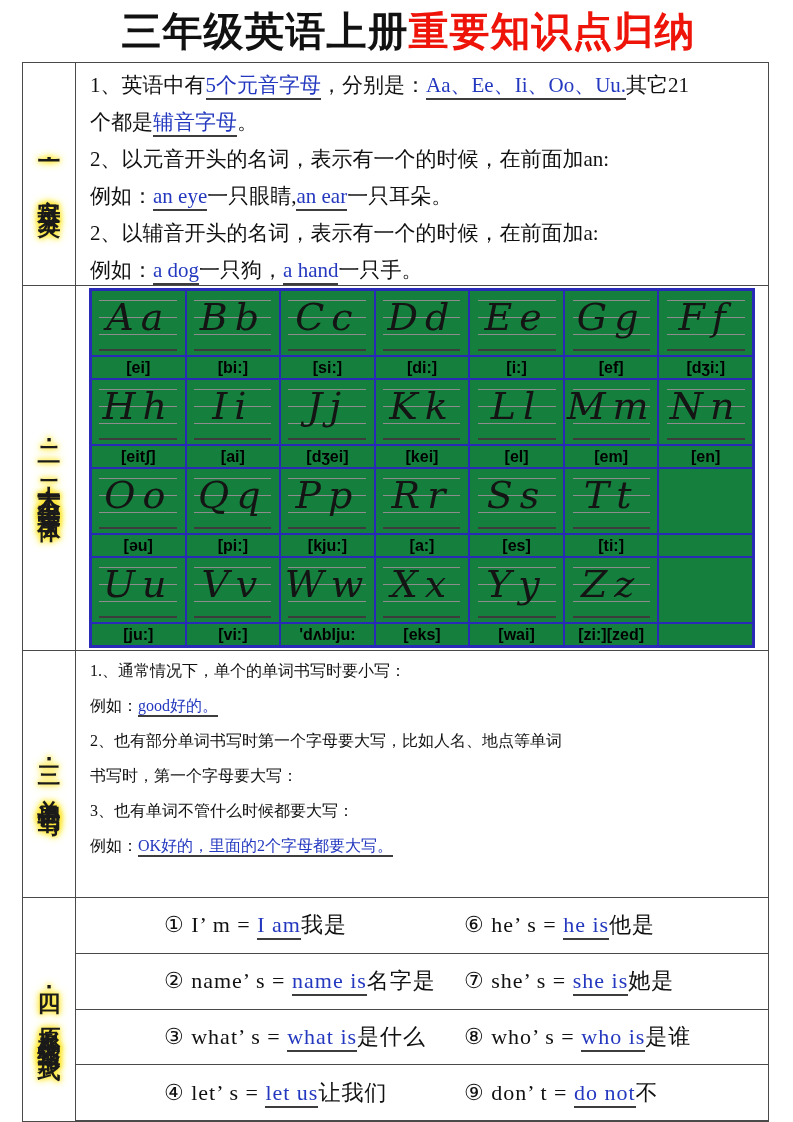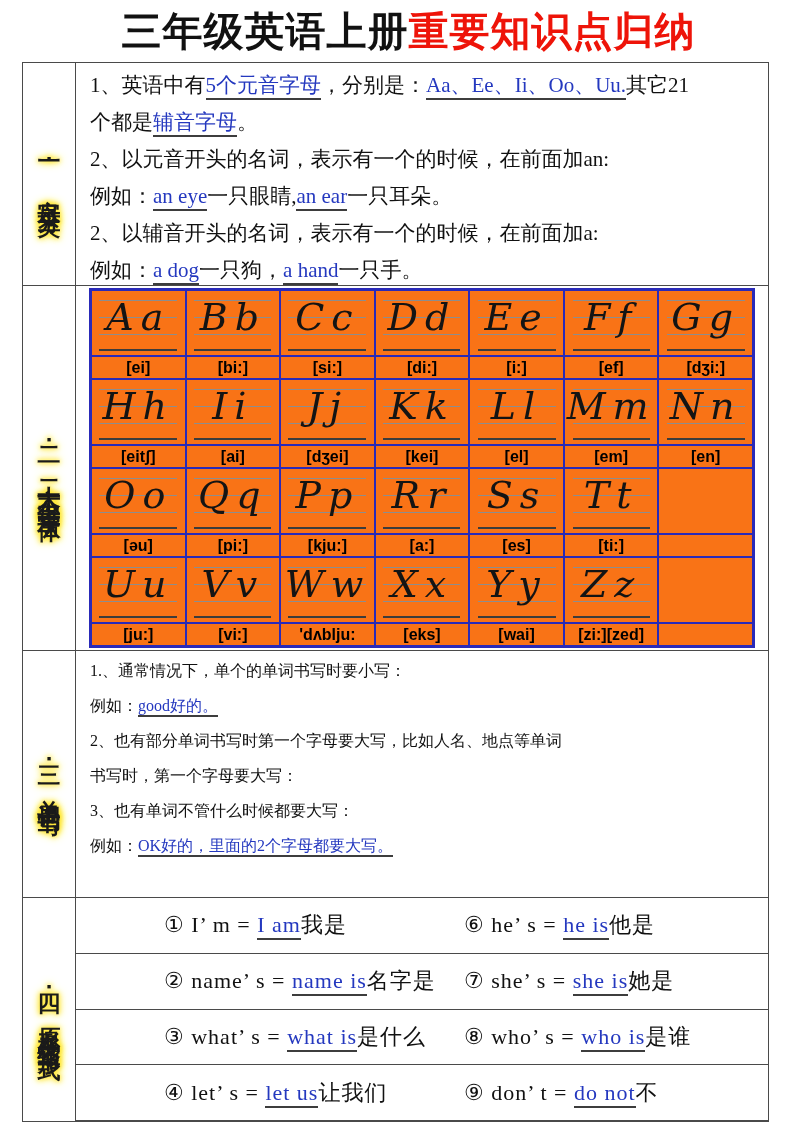--- a/index.html
+++ b/index.html
@@ -24,21 +24,21 @@
 
   
   .rt1{padding:4px 0 0 14px;font-size:21px;}
   .rt1 .line{line-height:37px;white-space:nowrap;}
   .rt3{padding:2px 0 0 14px;font-size:16px;}
   .rt3 .line{line-height:35px;white-space:nowrap;}
   .lnk{color:var(--link-blue,#2438bf);border-bottom:2px solid #3d3d3d;padding-bottom:1px;}
 
   
   .agrid{margin:2px 0 0 13px;width:666px;border:2px solid var(--grid-blue,#2a2ab8);
-    box-sizing:border-box;display:grid;grid-template-columns:repeat(7,1fr);background:#f97316;}
+    box-sizing:border-box;display:grid;grid-template-columns:repeat(7,1fr);background:#15803d;}
   .acell{border:1px solid var(--grid-blue,#2a2ab8);box-sizing:border-box;position:relative;}
   .acell.letter{height:66px;}
   .acell.letter.lt{background-image:linear-gradient(to bottom,
       transparent 9px,#8d8d8d 9px,#8d8d8d 10.5px,transparent 10.5px,
       transparent 26px,#8d8d8d 26px,#8d8d8d 27.5px,transparent 27.5px,
       transparent 43px,#8d8d8d 43px,#8d8d8d 44.5px,transparent 44.5px,
       transparent 58px,#3c3c3c 58px,#3c3c3c 60px,transparent 60px);
     background-size:84% 100%;background-position:center top;background-repeat:no-repeat;}
   .acell .ltx{position:absolute;left:50%;transform:translateX(-50%);top:7px;
     font-family:"DejaVu Serif","Liberation Serif",serif;font-style:italic;
@@ -90,24 +90,24 @@
           <div class="acell letter lt">
             <span class="ltx">Cc</span>
           </div>
           <div class="acell letter lt">
             <span class="ltx">Dd</span>
           </div>
           <div class="acell letter lt">
             <span class="ltx">Ee</span>
           </div>
           <div class="acell letter lt">
+            <span class="ltx">Gg</span>
+          </div>
+          <div class="acell letter lt">
             <span class="ltx">Ff</span>
-          </div>
-          <div class="acell letter lt">
-            <span class="ltx">Gg</span>
           </div>
           <div class="acell phon">[ei]</div>
           <div class="acell phon">[bi:]</div>
           <div class="acell phon">[si:]</div>
           <div class="acell phon">[di:]</div>
           <div class="acell phon">[i:]</div>
           <div class="acell phon">[ef]</div>
           <div class="acell phon">[dʒi:]</div>
           <div class="acell letter lt">
             <span class="ltx">Hh</span>

